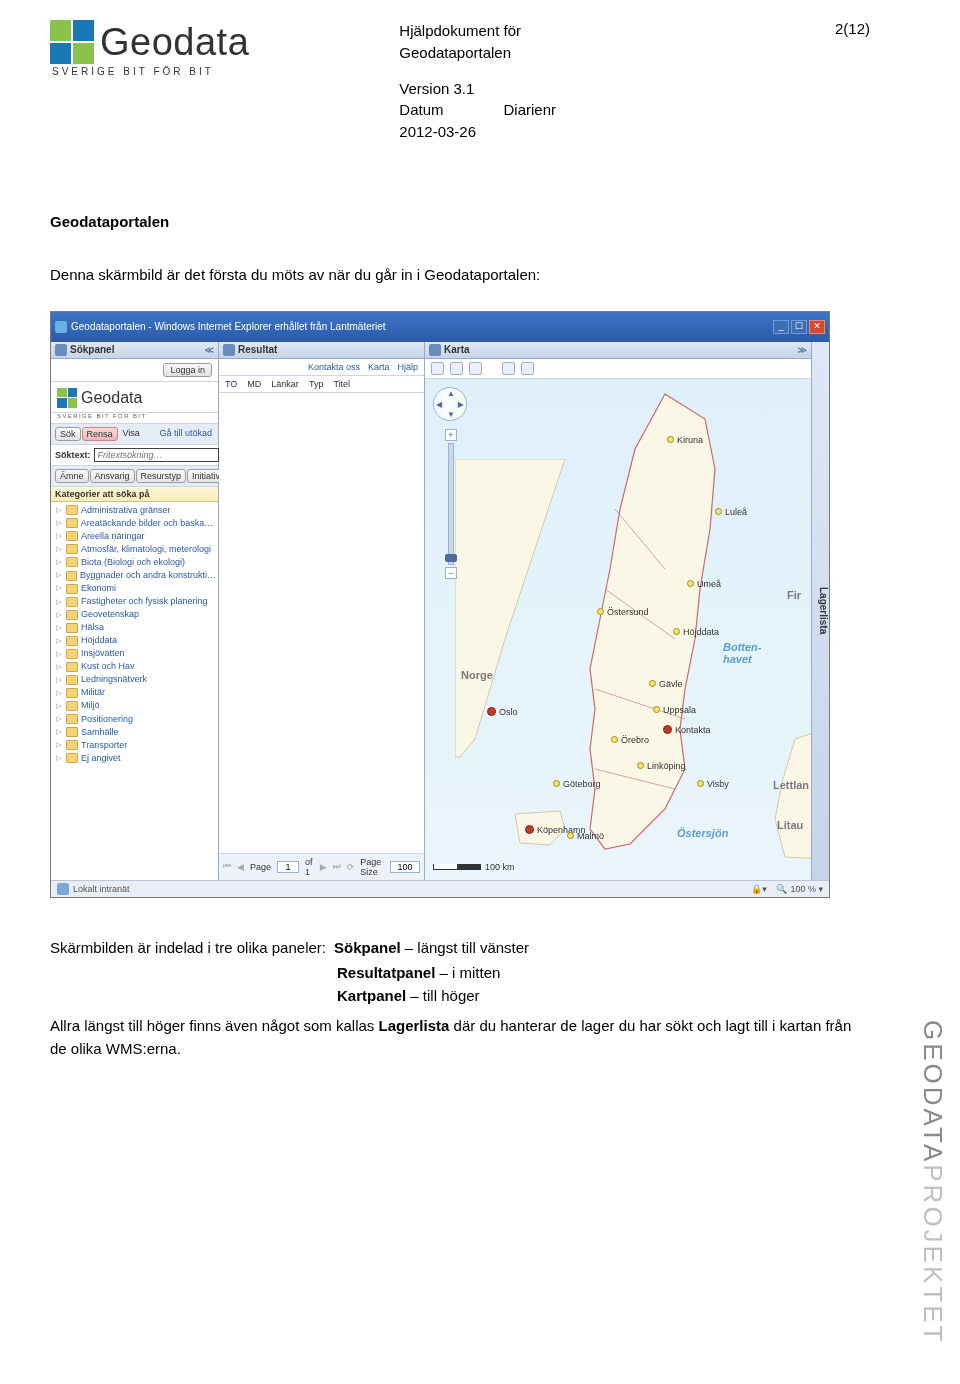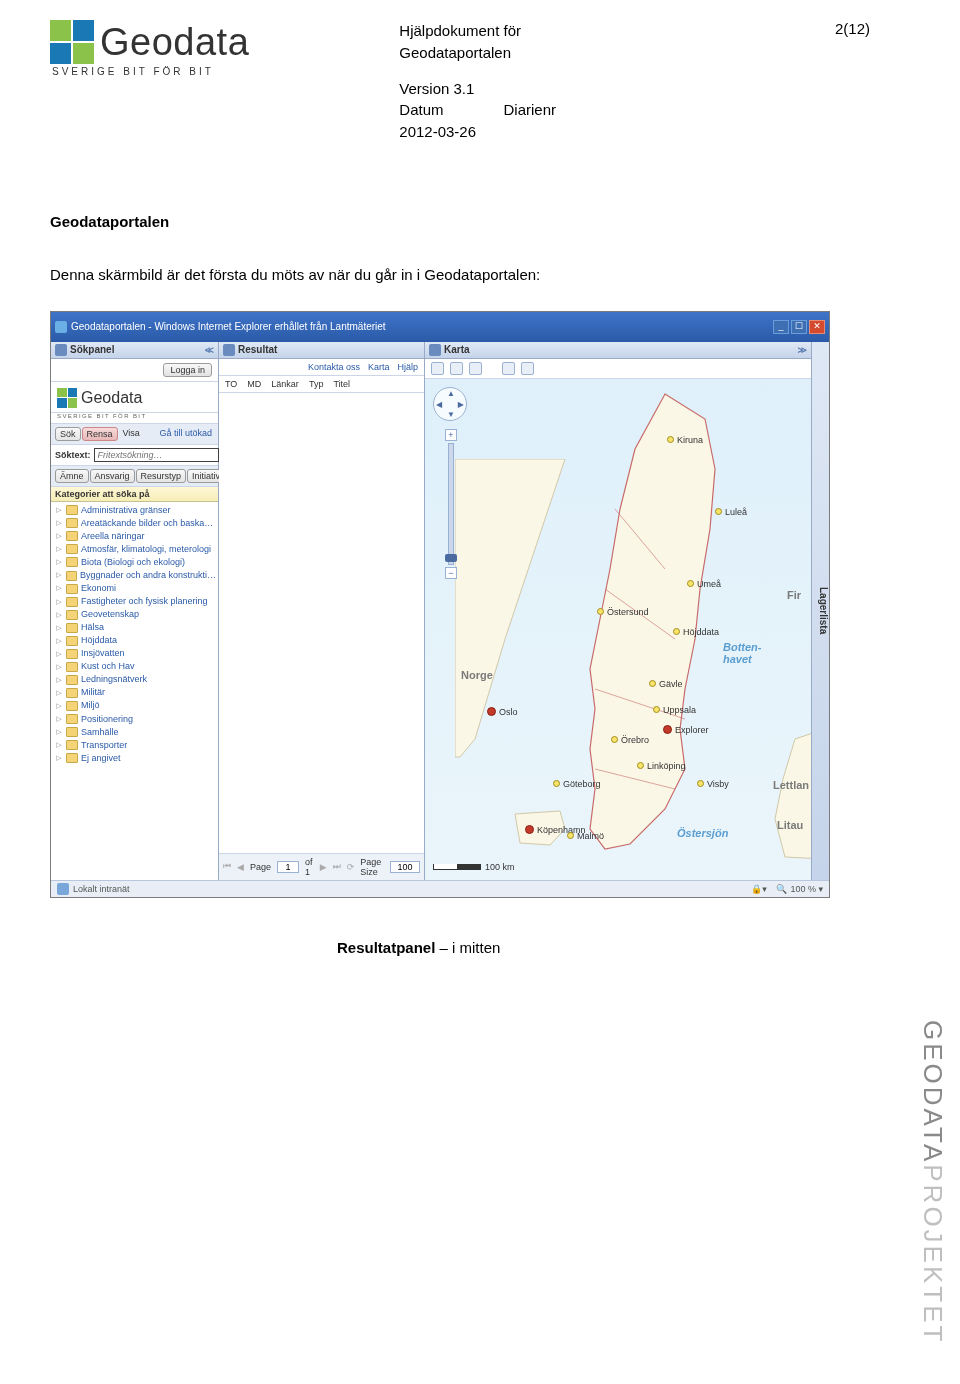--- a/index.html
+++ b/index.html
@@ -572,21 +572,21 @@
 havet</div>
           <div class="maplabel sea" style="left:252px; top:448px;">Östersjön</div>
 
           <div id="cities">
               <div class="city cap" style="left: 62px; top: 328px;">
                 <span class="dot"></span>
                 <span>Oslo</span>
               </div>
               <div class="city cap" style="left: 238px; top: 346px;">
                 <span class="dot"></span>
-                <span>Explorer</span>
+                <span>Kontakta</span>
               </div>
               <div class="city cap" style="left: 100px; top: 446px;">
                 <span class="dot"></span>
                 <span>Köpenhamn</span>
               </div>
               <div class="city" style="left: 236px; top: 56px; margin-left: 6px;">
                 <span class="dot"></span>
                 <span>Kiruna</span>
               </div>
               <div class="city" style="left: 290px; top: 128px;">
@@ -659,21 +659,33 @@
       <div class="left">
         <div class="sicon"></div>
         <span>Lokalt intranät</span>
       </div>
       <span>🔒▾</span>
       <span>🔍 <span>100 %</span> ▾</span>
     </div>
   </div>
 
   <div class="legend">
+    <div class="row1">
+      <span>Skärmbilden är indelad i tre olika paneler:</span>
+      <span>
+        <b class="col">Sökpanel</b><span> – längst till vänster</span>
+      </span>
+    </div>
     <div class="ind">
       <b class="col">Resultatpanel</b><span> – i mitten</span>
     </div>
+    <div class="ind">
+      <b class="col">Kartpanel</b><span> – till höger</span>
+    </div>
+    <p class="last">
+      Allra längst till höger finns även något som kallas <b>Lagerlista</b> där du hanterar de lager du har sökt och lagt till i kartan från de olika WMS:erna.
+    </p>
   </div>
 </div>
 
 <div class="sideword">
   <span class="dark">GEODATA</span><span>PROJEKTET</span>
 </div>
 
 </body></html>

